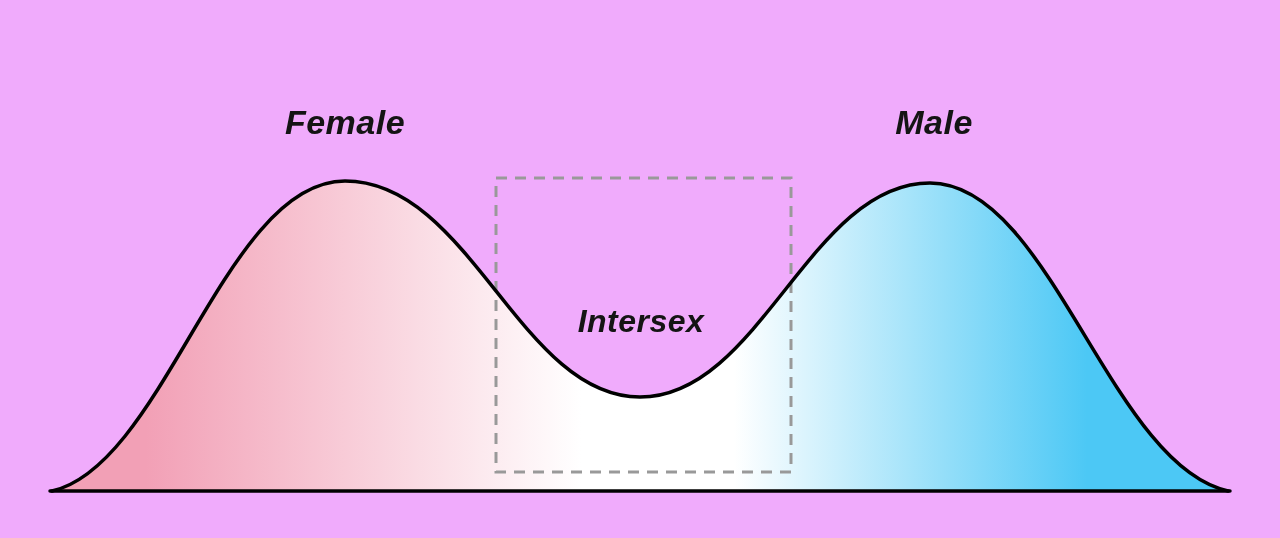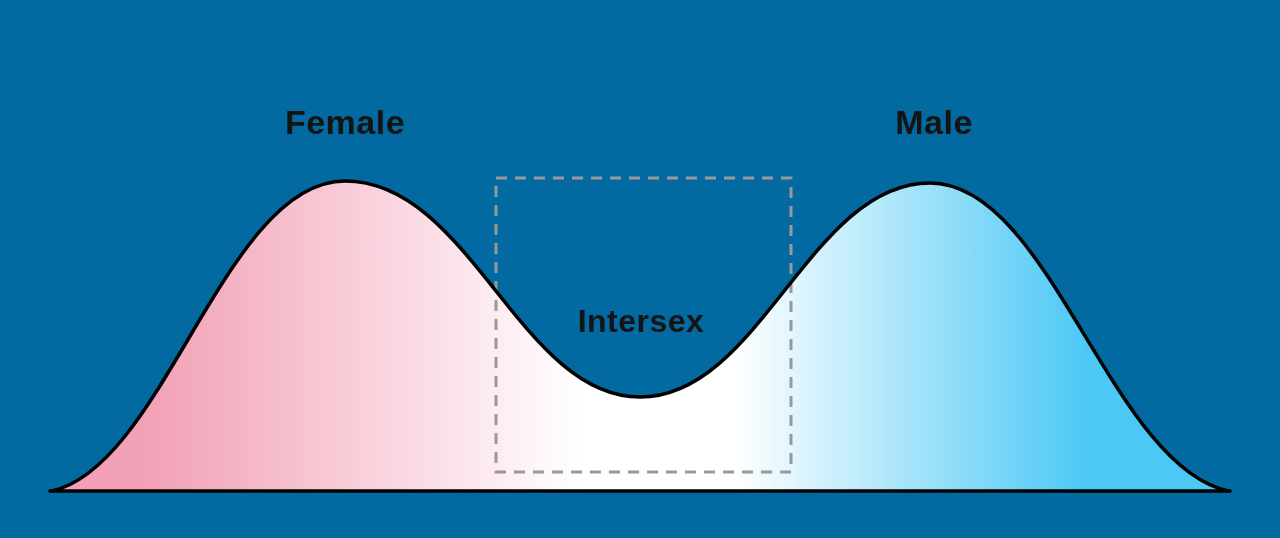--- a/index.html
+++ b/index.html
@@ -5,22 +5,23 @@
   html, body {
     margin: 0;
     padding: 0;
     background: #ffffff;
     font-family: "Liberation Sans", "DejaVu Sans", sans-serif;
   }
   .stage {
     position: relative;
     width: 1280px;
     height: 538px;
-    background: #0369a1;
+    background: #f0abfc;
     overflow: hidden;
+    font-style: italic;
   }
   svg { display: block; }
   .peak-label {
     font-family: "Liberation Sans", "DejaVu Sans", sans-serif;
     font-size: 34px;
     font-weight: 600;
     letter-spacing: 0.5px;
     fill: #141414;
   }
   .valley-label {

